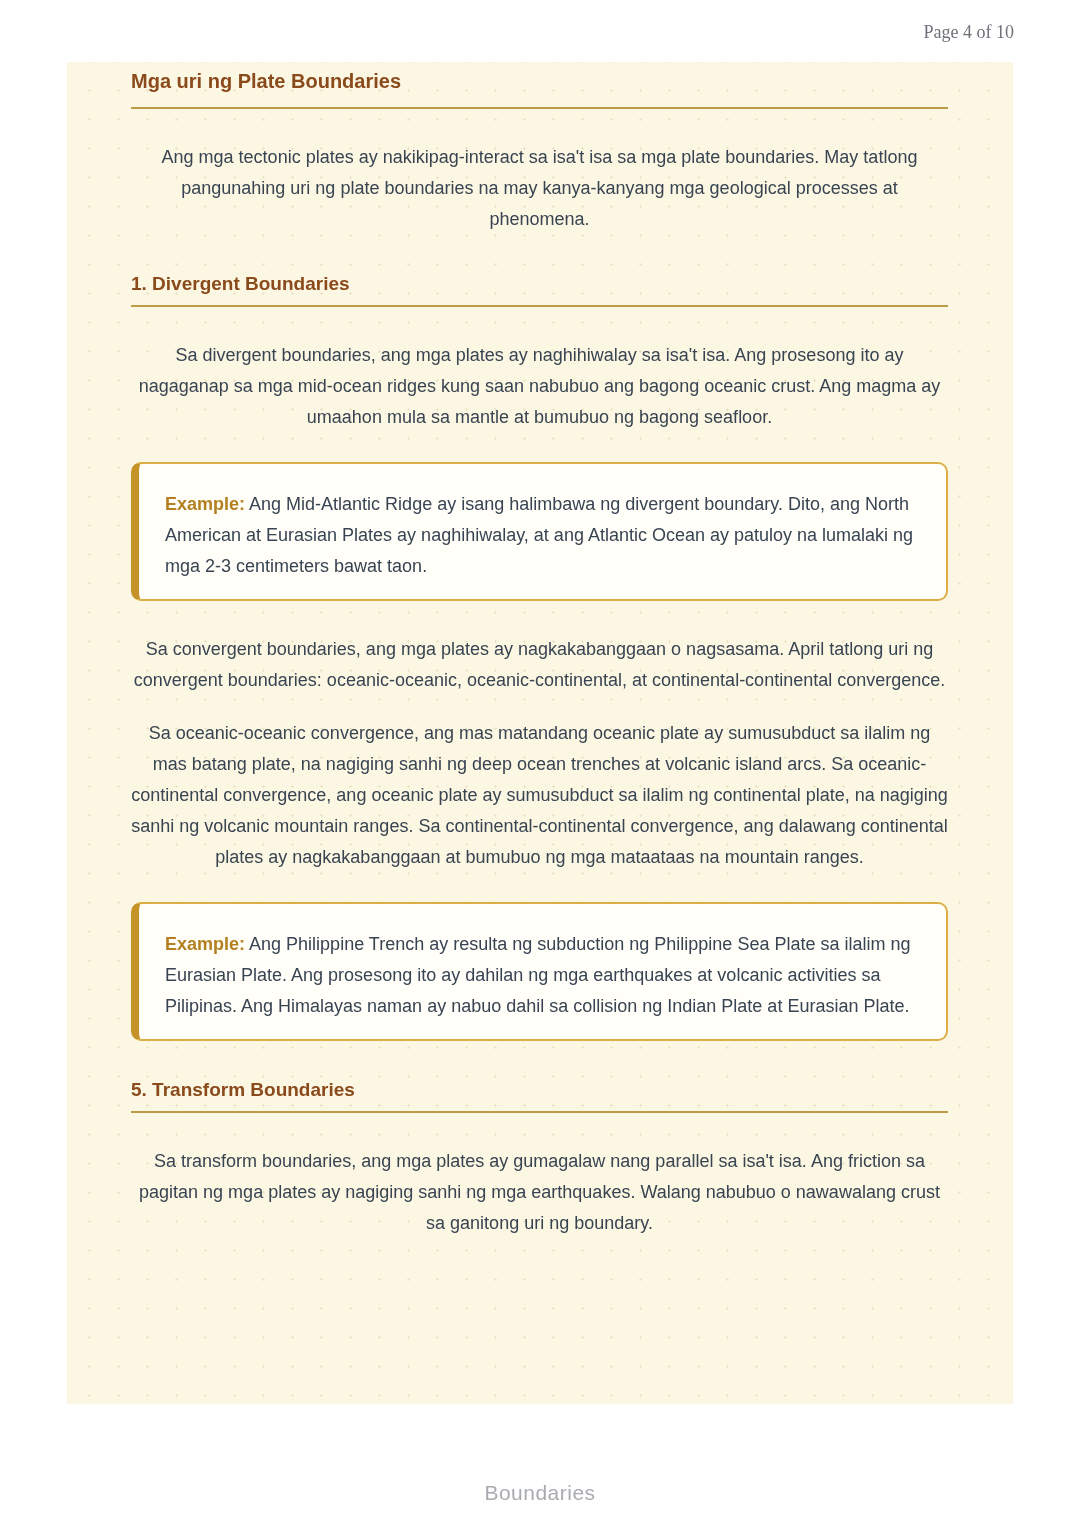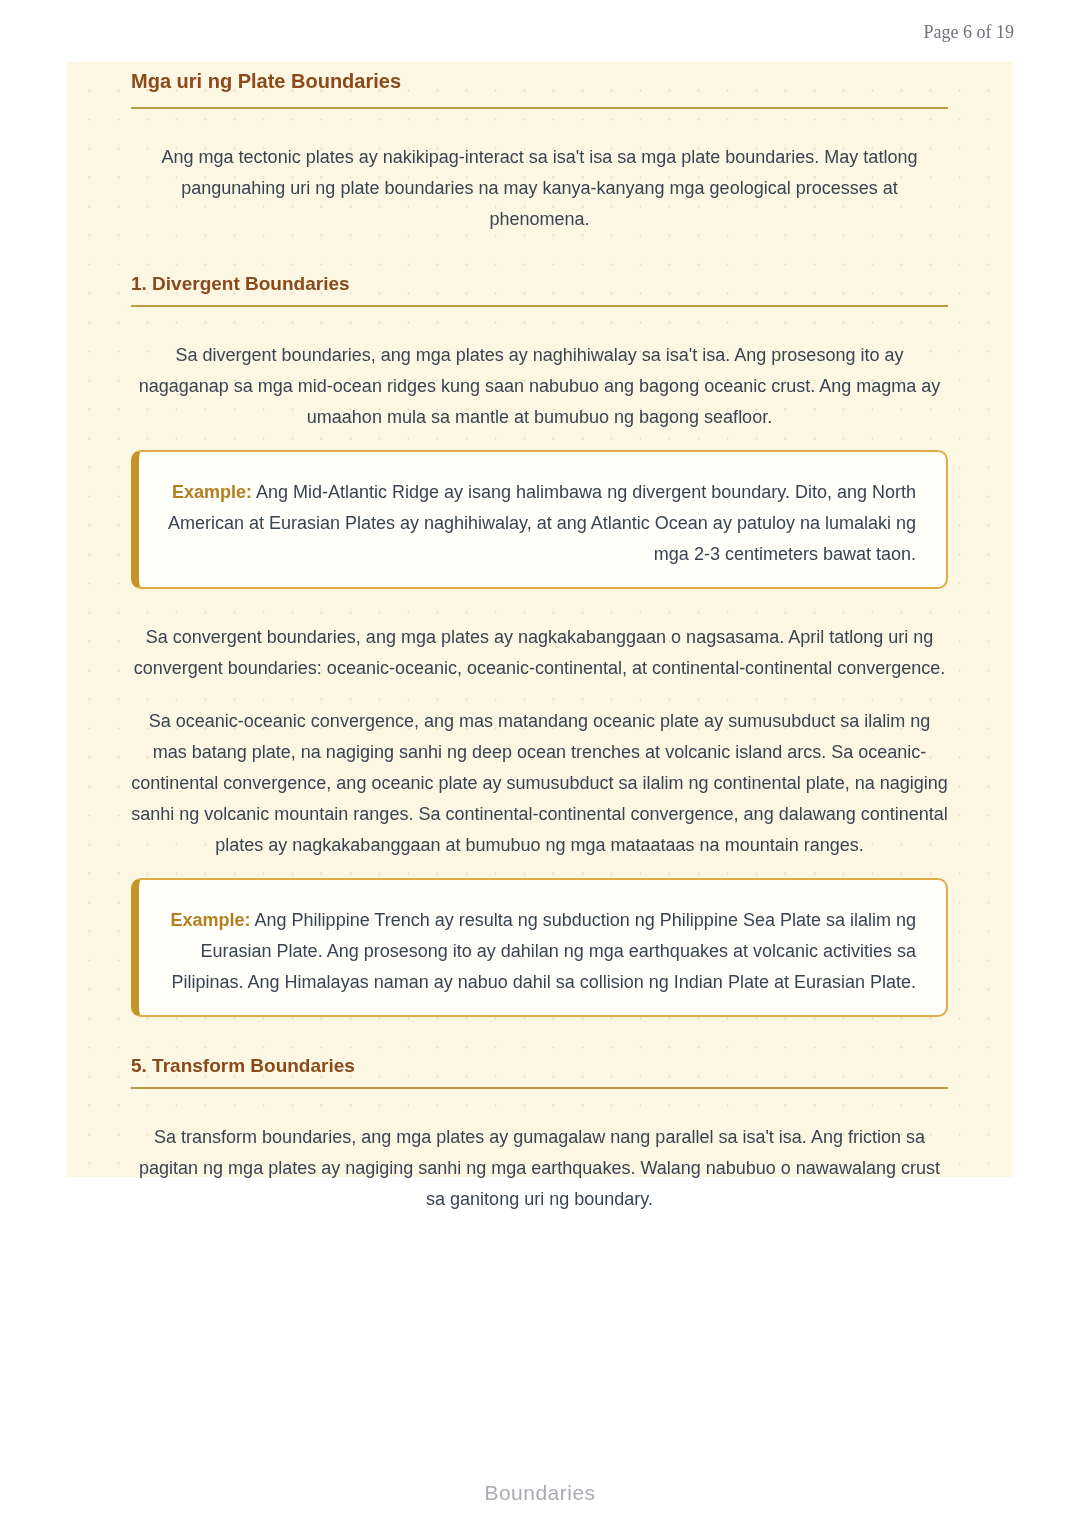--- a/index.html
+++ b/index.html
@@ -17,21 +17,21 @@
     right: 66px;
     font-family: "Liberation Serif", "DejaVu Serif", serif;
     font-size: 18px;
     color: #6e7278;
   }
   .card {
     position: absolute;
     left: 67px;
     top: 62px;
     width: 946px;
-    height: 1115px;
+    height: 1342px;
     background-color: #fcf7e2;
     background-image: radial-gradient(#ece4c8 1.3px, rgba(0,0,0,0) 1.4px);
     background-size: 29px 29px;
     background-position: 8px 14px;
     padding: 6px 65px 40px 64px;
   }
   .doc-title {
     font-size: 20px;
     line-height: 26px;
     font-weight: bold;
@@ -50,27 +50,26 @@
   }
   .body-p {
     font-size: 18px;
     line-height: 31px;
     color: #394453;
     margin-top: 33px;
     text-align: center;
   }
   .body-p.follow { margin-top: 22px; }
   .example-box {
-    margin-top: 17px;
+    margin-top: 29px;
     background: #fffef8;
     border: 2px solid #dcae45;
     border-left: 8px solid #c69328;
     border-radius: 10px;
     padding: 25px 30px 17px 26px;
-    text-align: right;
   }
   .example-box p {
     font-size: 18px;
     line-height: 31px;
     color: #394453;
   }
   .example-label {
     font-weight: bold;
     color: #b3801f;
   }
@@ -81,21 +80,21 @@
     top: 1481px;
     text-align: center;
     font-size: 21px;
     color: #a8abb0;
     letter-spacing: 0.5px;
   }
 </style>
 </head>
 <body>
 
-<div class="page-indicator">Page 6 of 19</div>
+<div class="page-indicator">Page 4 of 10</div>
 
 <div class="card">
 
   <h2 class="doc-title">Mga uri ng Plate Boundaries</h2>
 
   <p class="body-p">Ang mga tectonic plates ay nakikipag-interact sa isa't isa sa mga plate boundaries. May tatlong pangunahing uri ng plate boundaries na may kanya-kanyang mga geological processes at phenomena.</p>
 
   <h3 class="section-heading">1. Divergent Boundaries</h3>
   <p class="body-p">Sa divergent boundaries, ang mga plates ay naghihiwalay sa isa't isa. Ang prosesong ito ay nagaganap sa mga mid-ocean ridges kung saan nabubuo ang bagong oceanic crust. Ang magma ay umaahon mula sa mantle at bumubuo ng bagong seafloor.</p>
 

